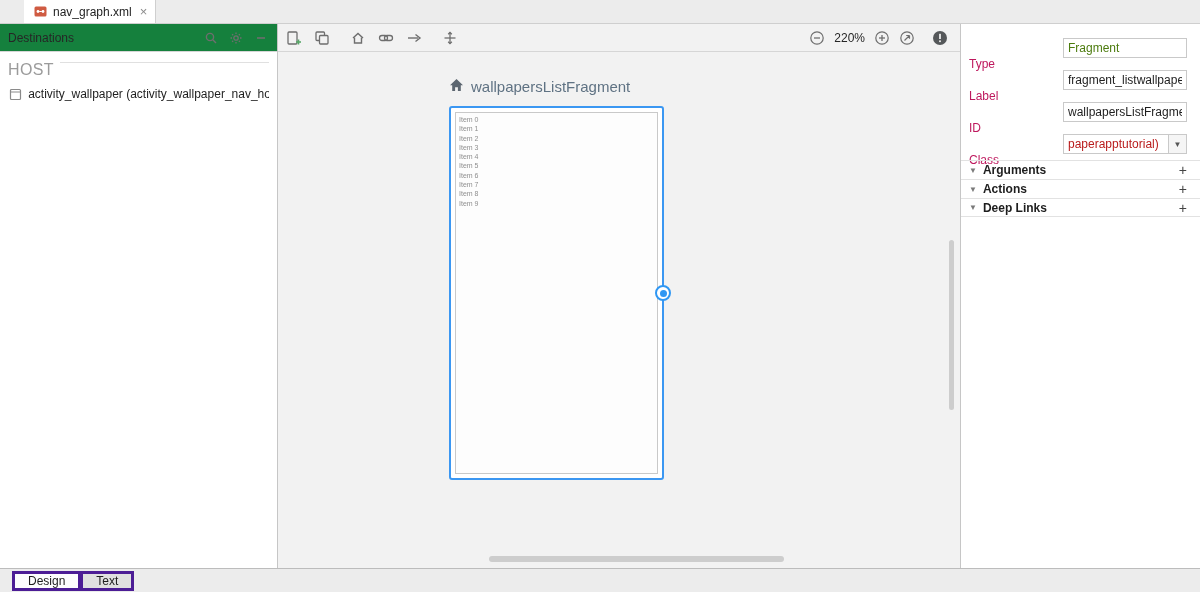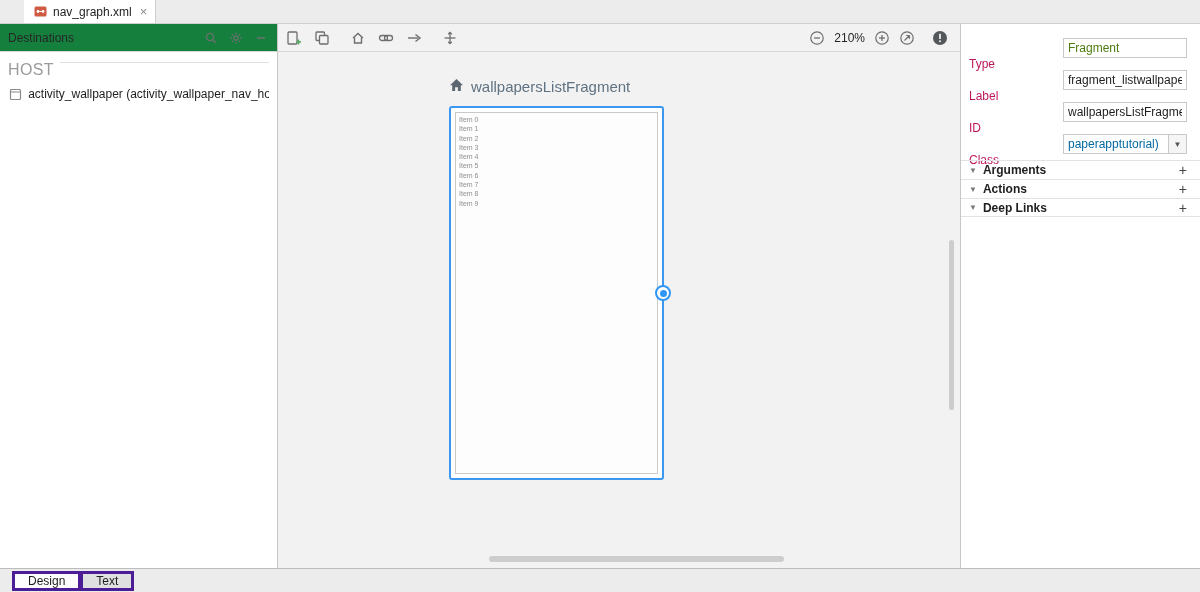--- a/index.html
+++ b/index.html
@@ -60,21 +60,21 @@
   
   .right-panel { width: 240px; flex: 0 0 240px; background: #fff; border-left: 1px solid #c6c6c6;
                  display: flex; flex-direction: column; }
   .attr-fields { padding: 8px 13px 0 8px; }
   .attr-row { display: flex; align-items: center; height: 32px; }
   .attr-label { width: 94px; flex: 0 0 94px; color: #be185d; margin-top: 32px; }
   .attr-input { flex: 1; min-width: 0; height: 20px; border: 1px solid #c9c9c9; background: #fff;
                 font: 12px "Liberation Sans", sans-serif; padding: 0 4px; color: #1e1e1e; outline: none; }
   .attr-input.muted { color: #4d7c0f; }
   .combo { flex: 1; min-width: 0; height: 20px; border: 1px solid #c9c9c9; display: flex; background: #fff; }
-  .combo-text { flex: 1; min-width: 0; color: #0369a1; padding: 0 4px; line-height: 18px;
+  .combo-text { flex: 1; min-width: 0; color: #b91c1c; padding: 0 4px; line-height: 18px;
                 white-space: nowrap; overflow: hidden; }
   .combo-btn { width: 18px; flex: 0 0 18px; border-left: 1px solid #c9c9c9; background: #f5f5f5;
                display: flex; align-items: center; justify-content: center; font-size: 8px; color: #555; }
   .attr-sections { margin-top: 0; }
   .attr-section { height: 19px; display: flex; align-items: center; gap: 6px;
                   padding: 0 13px 0 8px; border-top: 1px solid #e2e2e2; }
   .attr-section:last-child { border-bottom: 1px solid #e2e2e2; }
   .tri { font-size: 8px; color: #7a7a7a; }
   .sec-name { font-weight: bold; }
   .sec-add { margin-left: auto; font-size: 14px; color: #444; line-height: 1; }
@@ -198,21 +198,21 @@
               </svg>
           </span>
         </span>
         <span class="zoom-group">
           <span class="icon-btn">
             <svg width="16" height="16" viewBox="0 0 16 16">
                 <circle cx="8" cy="8" r="6.2" fill="none" stroke="#6e6e6e" stroke-width="1.2"></circle>
                 <line x1="5" y1="8" x2="11" y2="8" stroke="#6e6e6e" stroke-width="1.3"></line>
               </svg>
           </span>
-          <span class="zoom-label">210%</span>
+          <span class="zoom-label">220%</span>
           <span class="icon-btn">
             <svg width="16" height="16" viewBox="0 0 16 16">
                 <circle cx="8" cy="8" r="6.2" fill="none" stroke="#6e6e6e" stroke-width="1.2"></circle>
                 <line x1="5" y1="8" x2="11" y2="8" stroke="#6e6e6e" stroke-width="1.3"></line>
                 <line x1="8" y1="5" x2="8" y2="11" stroke="#6e6e6e" stroke-width="1.3"></line>
               </svg>
           </span>
           <span class="icon-btn">
             <svg width="16" height="16" viewBox="0 0 16 16">
                 <circle cx="8" cy="8" r="6.2" fill="none" stroke="#6e6e6e" stroke-width="1.2"></circle>

